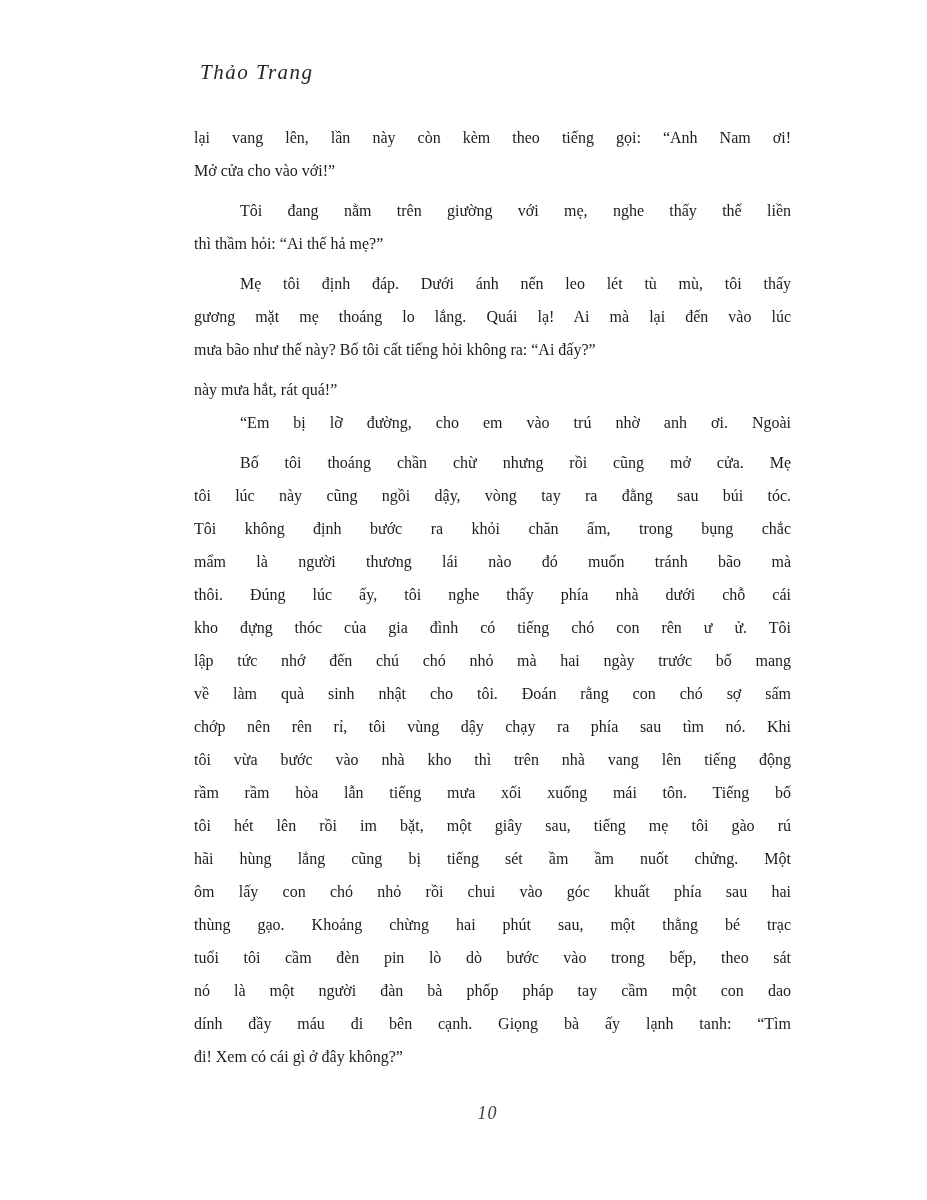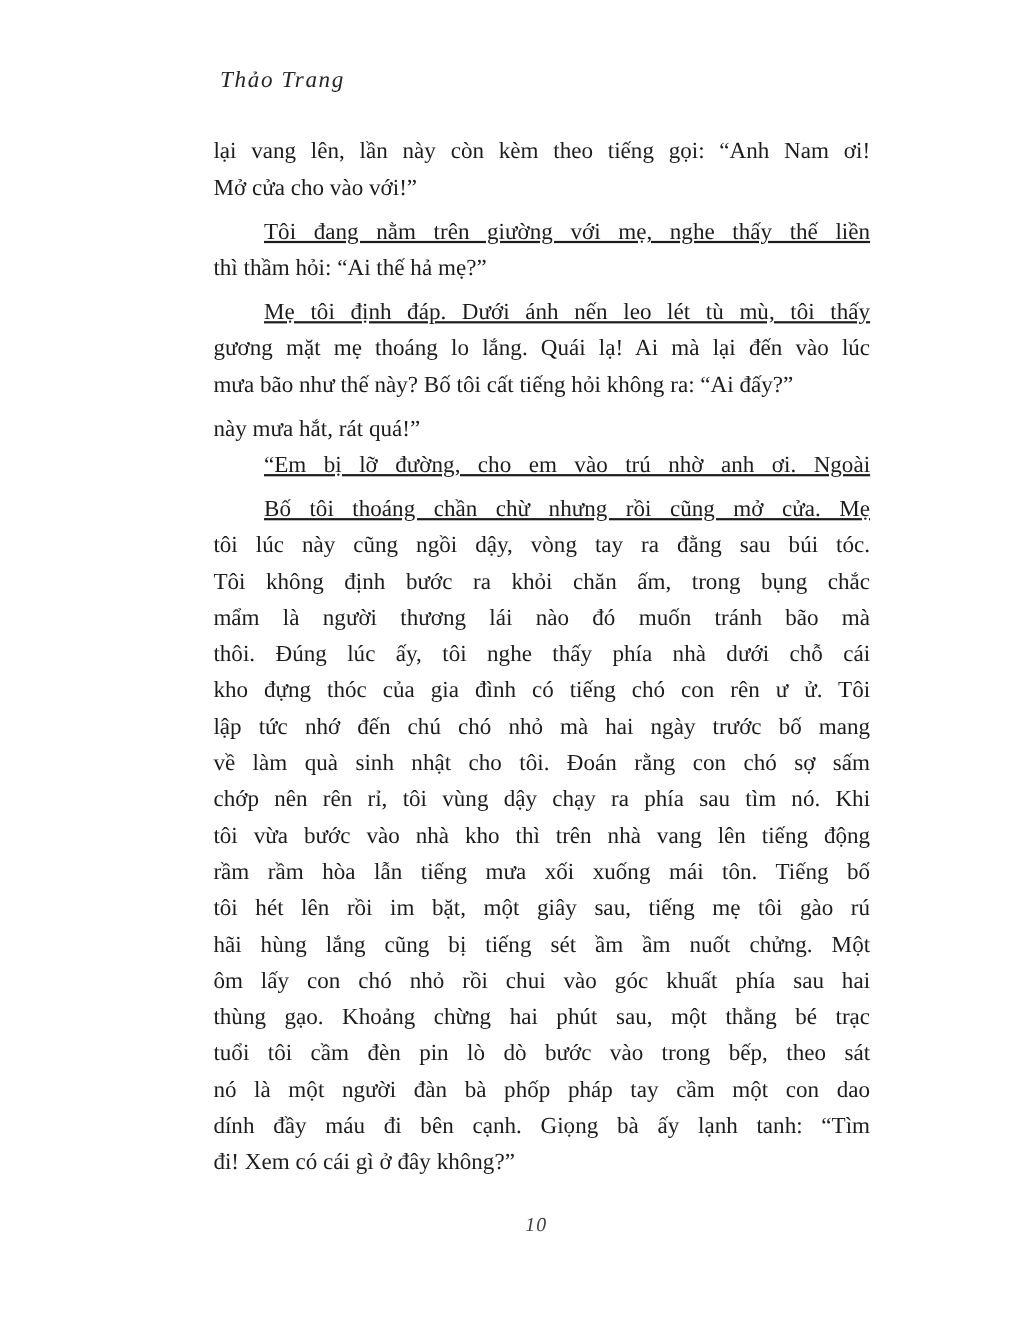--- a/index.html
+++ b/index.html
@@ -25,40 +25,39 @@
     font-style: italic;
     font-size: 21px;
     letter-spacing: 1.5px;
     color: #262626;
   }
   .text-block {
     position: absolute;
     left: 170px;
     top: 121px;
     width: 597px;
-    font-size: 21px;
+    font-size: 16px;
     line-height: 33px;
   }
   .paragraph {
     margin: 0;
   }
   .paragraph + .paragraph {
     margin-top: 7px;
   }
   .line {
     text-align: justify;
     text-align-last: justify;
     white-space: normal;
   }
   .line.last {
     text-align-last: left;
   }
   .line.indent {
     padding-left: 46px;
-    text-decoration: underline;
   }
   .page-number {
     position: absolute;
     left: 0;
     top: 1103px;
     width: 927px;
     text-align: center;
     font-family: "Liberation Serif", "DejaVu Serif", serif;
     font-style: italic;
     font-size: 18px;

